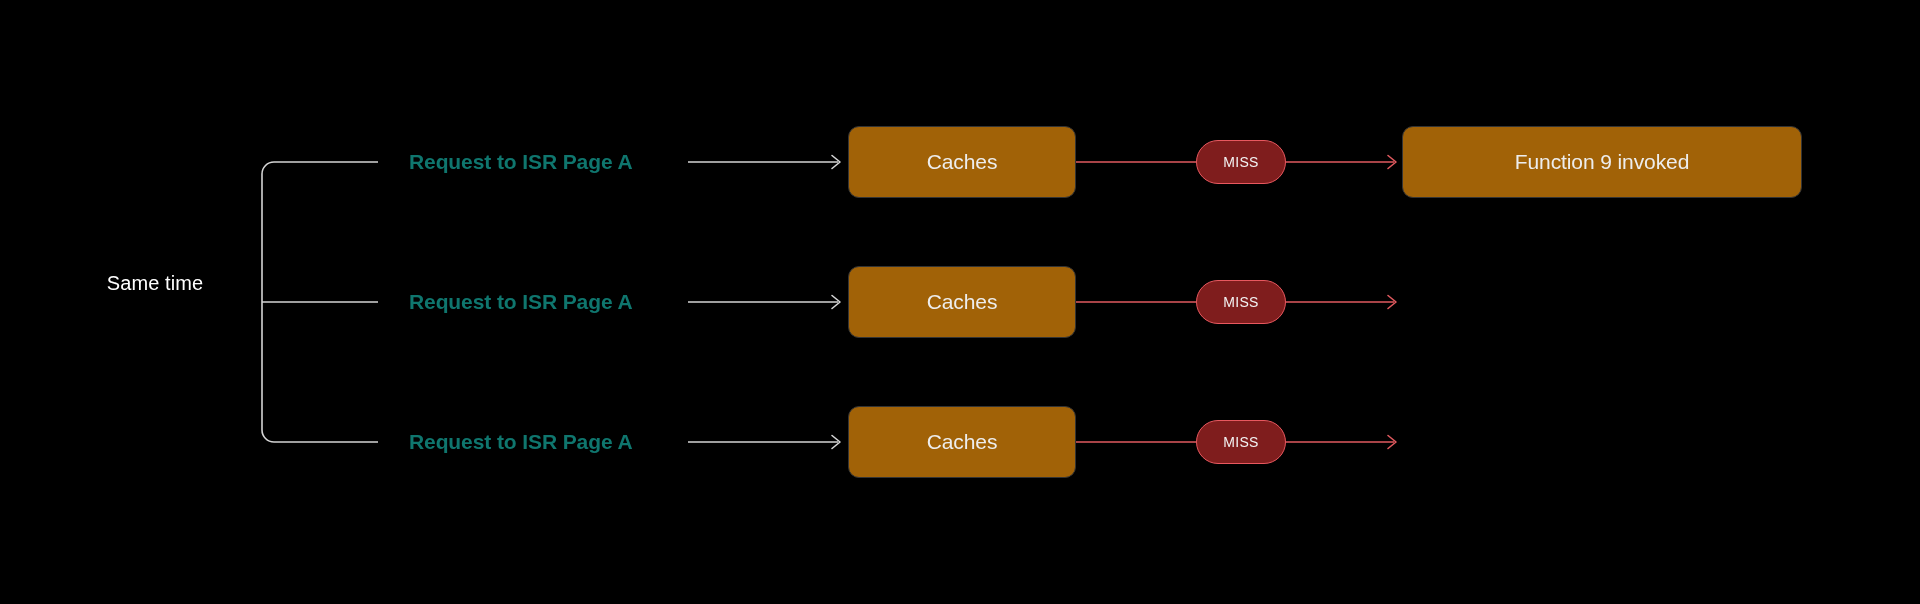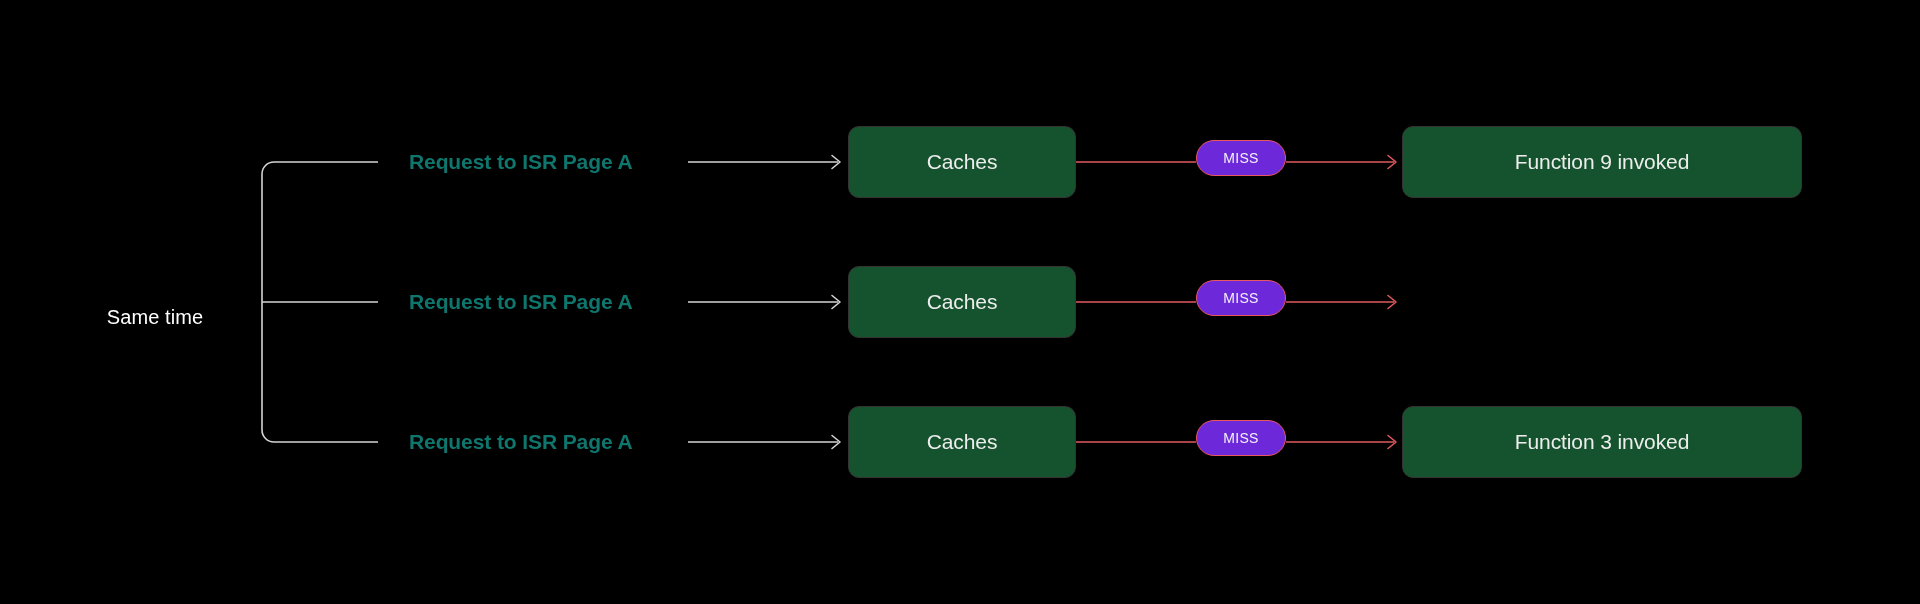--- a/index.html
+++ b/index.html
@@ -66,21 +66,21 @@
     letter-spacing: -0.1px;
     white-space: nowrap;
   }
 
   
   .node-box {
     position: absolute;
     top: 4px;
     height: 72px;
     box-sizing: border-box;
-    background: #14532d;
+    background: #a16207;
     border: 1px solid #343434;
     border-radius: 11px;
     display: flex;
     align-items: center;
     justify-content: center;
     color: #ededed;
     font-size: 21px;
     font-weight: 400;
     letter-spacing: -0.1px;
     white-space: nowrap;
@@ -93,23 +93,23 @@
     left: 1402px;
     width: 400px;
   }
 
   
   .miss-badge {
     position: absolute;
     left: 1196px;
     top: 18px;
     width: 90px;
-    height: 36px;
+    height: 44px;
     box-sizing: border-box;
-    background: #6d28d9;
+    background: #7f1d1d;
     border: 1.5px solid #e8585f;
     border-radius: 22px;
     display: flex;
     align-items: center;
     justify-content: center;
     color: #f3f3f3;
     font-size: 14px;
     font-weight: 400;
     letter-spacing: 0.3px;
     white-space: nowrap;
@@ -134,21 +134,21 @@
     <g fill="none" stroke="#d4d4d4" stroke-width="1.6" stroke-linecap="butt">
 
       <path d="M 378 162 L 274 162 A 12 12 0 0 0 262 174 L 262 430"></path>
 
       <path d="M 262 430 A 12 12 0 0 0 274 442 L 378 442"></path>
 
       <path d="M 262 302 L 378 302"></path>
     </g>
   </svg>
 
-  <div class="same-time-label" style="top:306px">Same time</div>
+  <div class="same-time-label" style="top:272px">Same time</div>
 
   <div class="flow-row" style="top:122px">
     <svg class="row-svg" viewBox="0 0 1920 80" xmlns="http://www.w3.org/2000/svg">
       <g stroke-width="1.6" fill="none">
         <path d="M 688 40 L 838 40" stroke="#d4d4d4"></path>
         <path d="M 832 33.5 L 840 40 L 832 46.5" stroke="#d4d4d4" stroke-linecap="round" stroke-linejoin="round"></path>
         <path d="M 1076 40 L 1196 40" stroke="#e05a5f"></path>
         <path d="M 1286 40 L 1394 40" stroke="#e05a5f"></path>
         <path d="M 1388 33.5 L 1396 40 L 1388 46.5" stroke="#e05a5f" stroke-linecap="round" stroke-linejoin="round"></path>
       </g>
@@ -180,16 +180,15 @@
         <path d="M 688 40 L 838 40" stroke="#d4d4d4"></path>
         <path d="M 832 33.5 L 840 40 L 832 46.5" stroke="#d4d4d4" stroke-linecap="round" stroke-linejoin="round"></path>
         <path d="M 1076 40 L 1196 40" stroke="#e05a5f"></path>
         <path d="M 1286 40 L 1394 40" stroke="#e05a5f"></path>
         <path d="M 1388 33.5 L 1396 40 L 1388 46.5" stroke="#e05a5f" stroke-linecap="round" stroke-linejoin="round"></path>
       </g>
     </svg>
     <div class="request-label">Request to ISR Page A</div>
     <div class="node-box caches">Caches</div>
     <div class="miss-badge">MISS</div>
-    <div class="node-box function">Function 3 invoked</div>
   </div>
 
 </div>
 
 </body></html>

